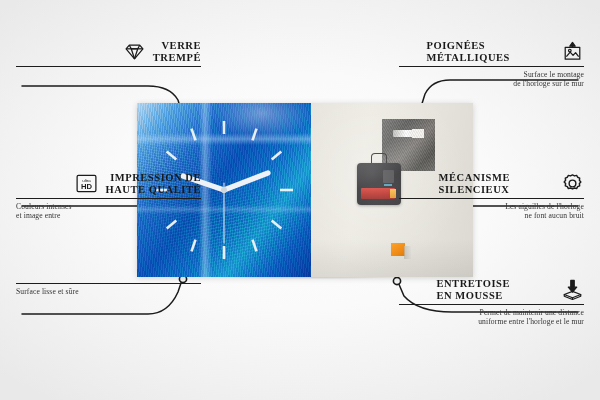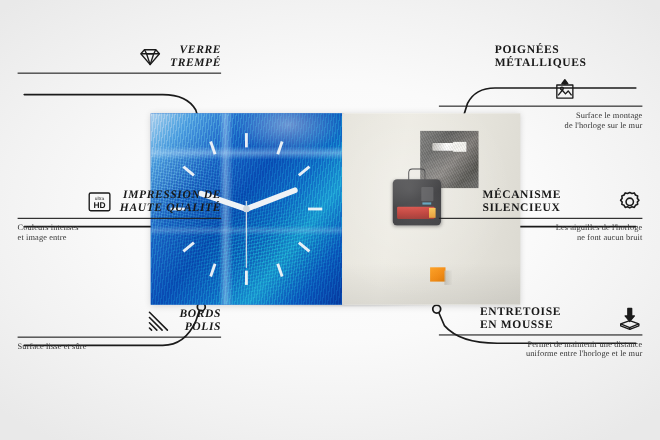--- a/index.html
+++ b/index.html
@@ -28,21 +28,21 @@
   .feat.right .row { justify-content:flex-start; }
   .ttl {
     font-family:"Liberation Serif", serif;
     font-weight:bold;
     font-size:10.5px;
     letter-spacing:0.55px;
     line-height:11.6px;
     color:#191919;
     text-transform:uppercase;
   }
-  .feat.left .ttl { text-align:right;font-style:italic; }
+  .feat.left .ttl { text-align:right; }
   .feat.right .ttl { text-align:left; }
   .rule { height:1px; background:#1d1d1d; margin-top:3px; width:100%; }
   .sub {
     font-family:"Liberation Serif", serif;
     font-size:7.6px;
     line-height:9.4px;
     color:#333333;
     margin-top:2.5px;
     letter-spacing:0.1px;
   }
@@ -300,37 +300,26 @@
           <text x="12" y="18" font-family="Liberation Sans, sans-serif" font-size="8" font-weight="bold" text-anchor="middle" fill="#1b1b1b">HD</text>
         </svg>
       </span>
       <span class="ttl"><span>IMPRESSION DE</span><br><span>HAUTE QUALITÉ</span></span>
     </div>
     <div class="rule"></div>
     <div class="sub"><span>Couleurs intenses</span><br><span>et image entre</span></div>
   </div>
 
   <div class="feat left" id="f-bords">
-    <div class="row">
-      <span class="ico">
-        <svg viewBox="0 0 24 24" stroke="#1b1b1b" stroke-width="1.5" stroke-linecap="round">
-          <line x1="3" y1="4" x2="20" y2="21"></line>
-          <line x1="3" y1="9" x2="15" y2="21"></line>
-          <line x1="3" y1="14" x2="10" y2="21"></line>
-          <line x1="3" y1="19" x2="5" y2="21"></line>
-        </svg>
-      </span>
-      <span class="ttl"><span>BORDS</span><br><span>POLIS</span></span>
-    </div>
     <div class="rule"></div>
     <div class="sub"><span>Surface lisse et sûre</span></div>
   </div>
 
   <div class="feat right" id="f-poignees">
-    <div class="row" style="justify-content:flex-end;flex-direction:column;">
+    <div class="row" style="justify-content:flex-end;">
       <span class="ttl"><span>POIGNÉES</span><br><span>MÉTALLIQUES</span></span>
       <span class="ico">
         <svg viewBox="0 0 24 24" fill="none" stroke="#1b1b1b" stroke-width="1.3" stroke-linejoin="round">
           <path d="M12 2.6 L9.2 6.4 H14.8 Z" fill="#1b1b1b"></path>
           <path d="M12 4.6 V7.4"></path>
           <rect x="4.4" y="7.6" width="15.2" height="12.4"></rect>
           <path d="M5.6 17.4 L9.6 12.6 L12.6 16 L15.2 13.2 L18.4 17.4"></path>
           <circle cx="9.2" cy="11" r="1.35"></circle>
         </svg>
       </span>

